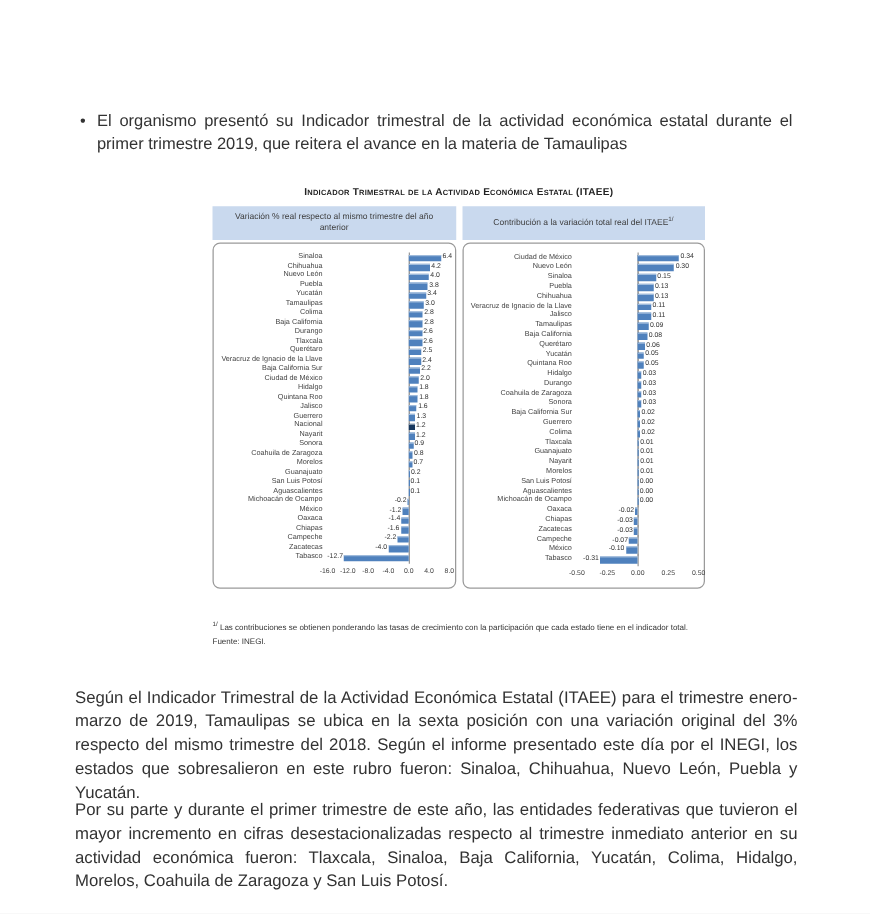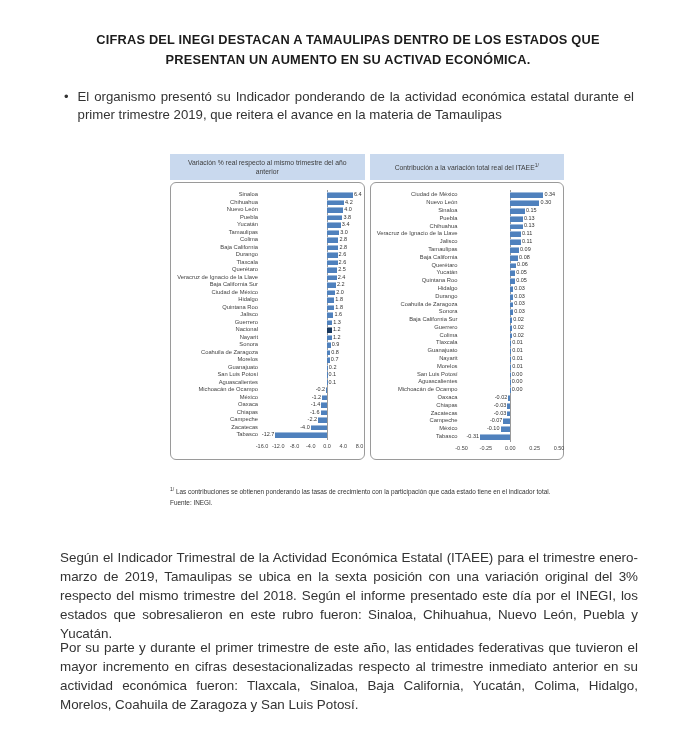--- a/index.html
+++ b/index.html
@@ -39,28 +39,28 @@
   .para{position:absolute;left:60px;width:578px;font-size:13.4px;line-height:1.42;
         text-align:justify;color:#333;}
   .p1{top:548px;}
   .p2{top:638px;}
 </style>
 </head>
 <body>
 
 <div class="page">
 
-  <div class="title">CIFRAS DEL INEGI DESTACAN A TAMAULIPAS DENTRO DE LOS ESTADOS QUE PRESENTAN UN AUMENTO EN SU ACTIVAD ECONÓMICA.</div>
 
   <div class="bullet">
     <span class="dot">•</span>
-    <span>El organismo presentó su Indicador ponderando de la actividad económica estatal durante el primer trimestre 2019, que reitera el avance en la materia de Tamaulipas</span>
+    <span>El organismo presentó su Indicador trimestral de la actividad económica estatal durante el primer trimestre 2019, que reitera el avance en la materia de Tamaulipas</span>
   </div>
 
   <div class="figure">
+    <div class="figtitle">Indicador Trimestral de la Actividad Económica Estatal (ITAEE)</div>
 
     <div class="headers">
       <div class="hcell">
         <span>Variación % real respecto al mismo trimestre del año anterior</span>
       </div>
       <div class="hcell">
         <span><span>Contribución a la variación total real del ITAEE</span><sup>1/</sup></span>
       </div>
     </div>
 

